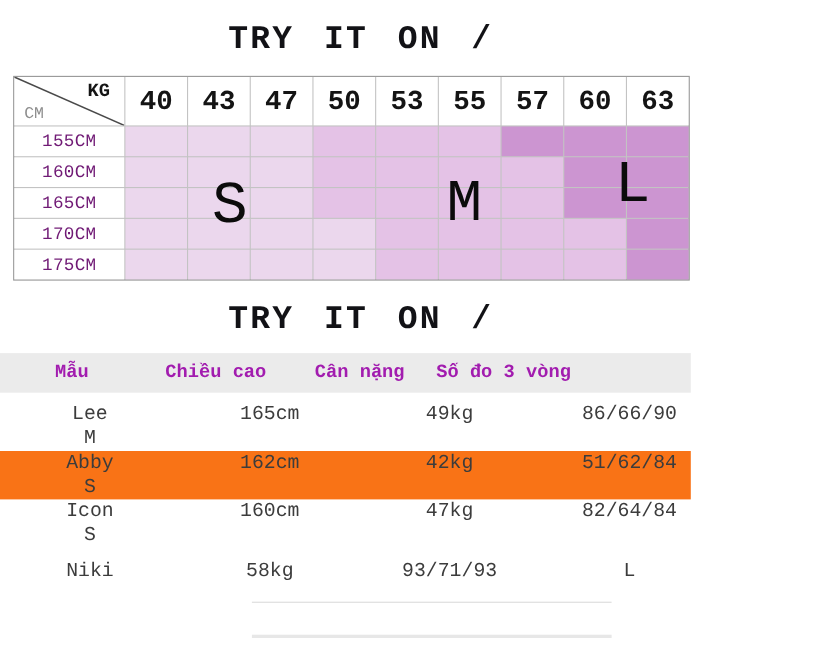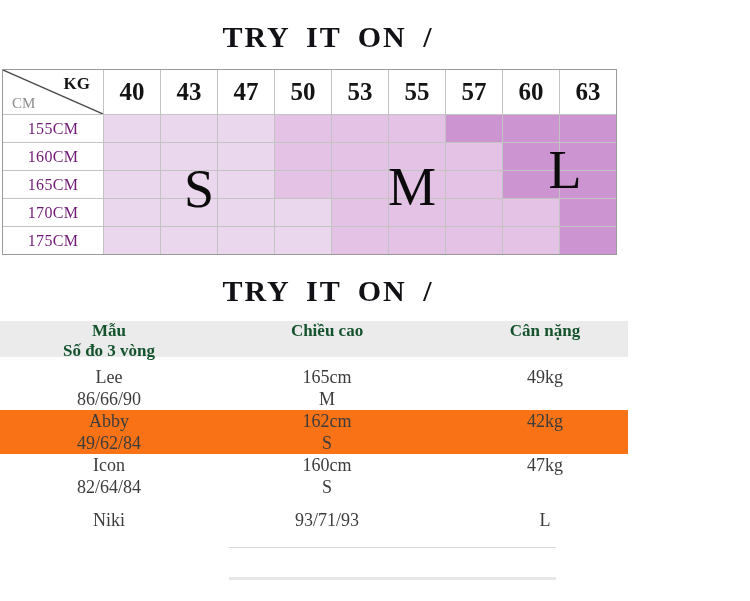--- a/index.html
+++ b/index.html
@@ -1,30 +1,30 @@
 <!DOCTYPE html>
 <html style="--size-s: #EBD7ED; --size-m: #E4C2E6; --size-l: #CC95D1;"><head>
 <meta charset="utf-8">
 <style>
   * { margin:0; padding:0; box-sizing:border-box; }
   html,body { background:#fff; }
   .page {
     position:relative; width:628px; height:601px; background:#ffffff;
-    font-family:Liberation Serif, serif; overflow:hidden;
+    font-family:Liberation Mono, monospace; overflow:hidden;
   }
   .title {
     position:absolute; left:0; width:656px; text-align:center;
     font-size:30px; font-weight:bold; letter-spacing:2px; word-spacing:7px;
     color:#121216; line-height:1;
   }
   .t1 { top:22px; }
   .t2 { top:276px; }
 
   
-  .sc-wrap { position:absolute; left:2px; top:69px; }
+  .sc-wrap { position:absolute; left:12px; top:69px; }
   .sc-grid {
     display:grid;
     grid-template-columns:100px repeat(9,56px);
     grid-template-rows:44px repeat(5,27px);
     gap:1px; background:#c3c3c3; border:1px solid #9b9b9b;
   }
   .sc-cell { background:#fff; display:flex; align-items:center; justify-content:center; }
   .sc-head { font-weight:bold; font-size:25px; color:#141414; }
   .sc-rowlabel { font-size:16px; color:#701a75; letter-spacing:0.3px; }
   .shade-s { background:var(--size-s); }
@@ -38,27 +38,27 @@
     position:absolute; transform:translate(-50%,-50%);
     font-size:54px; font-weight:500; color:#0b0b0b; line-height:1; z-index:2;
   }
   .zone-s { left:197px; top:120px; }
   .zone-m { left:410px; top:118px; }
   .zone-l { left:563px; top:101px; }
 
   
   .t2-header {
     position:absolute; left:0; top:321px; width:654px; height:36px;
-    background:#ebebeb; display:grid; grid-template-columns:repeat(3,1fr);
+    background:#ebebeb; display:grid; grid-template-columns:repeat(5,1fr);
     align-items:center; text-align:center;
-    font-weight:bold; font-size:17px; color:#14532d;
+    font-weight:bold; font-size:17px; color:#a21caf;
   }
   .t2-body { position:absolute; left:0; top:366px; width:654px; }
   .t2-row {
-    display:grid; grid-template-columns:repeat(3,1fr); height:44px;
+    display:grid; grid-template-columns:repeat(4,1fr); height:44px;
     align-items:center; text-align:center; font-size:18px; color:#3c3c3c;
   }
   .t2-row:nth-child(2) { background:#f97316; }
 
   .divider { position:absolute; }
   .divider-1 { left:229px; top:547px; width:327px; height:1px; background:#dbdbdb; }
   .divider-2 { left:229px; top:577px; width:327px; height:3px; background:#e7e7e7; }
 </style>
 </head>
 <body>
@@ -155,32 +155,33 @@
         <div>Lee</div>
         <div>165cm</div>
         <div>49kg</div>
         <div>86/66/90</div>
         <div>M</div>
       </div>
       <div class="t2-row">
         <div>Abby</div>
         <div>162cm</div>
         <div>42kg</div>
-        <div>49/62/84</div>
+        <div>51/62/84</div>
         <div>S</div>
       </div>
       <div class="t2-row">
         <div>Icon</div>
         <div>160cm</div>
         <div>47kg</div>
         <div>82/64/84</div>
         <div>S</div>
       </div>
       <div class="t2-row">
         <div>Niki</div>
+        <div>58kg</div>
         <div>93/71/93</div>
         <div>L</div>
       </div>
     </div>
 
   <div class="divider divider-1"></div>
   <div class="divider divider-2"></div>
 
 </div>
 

